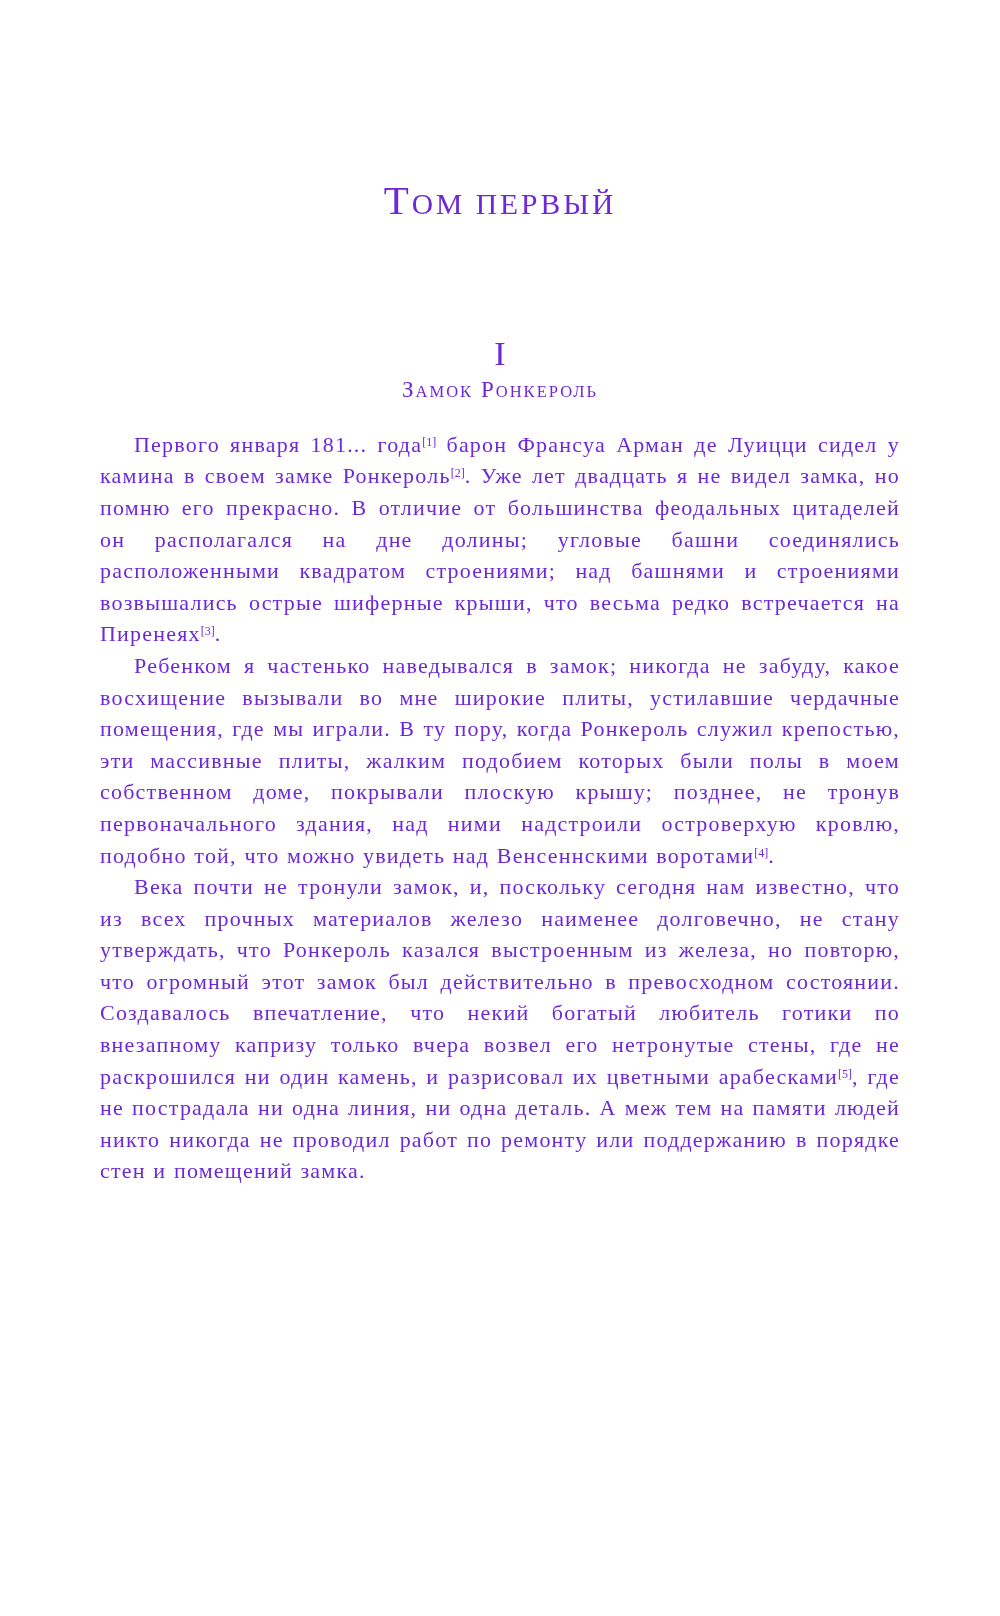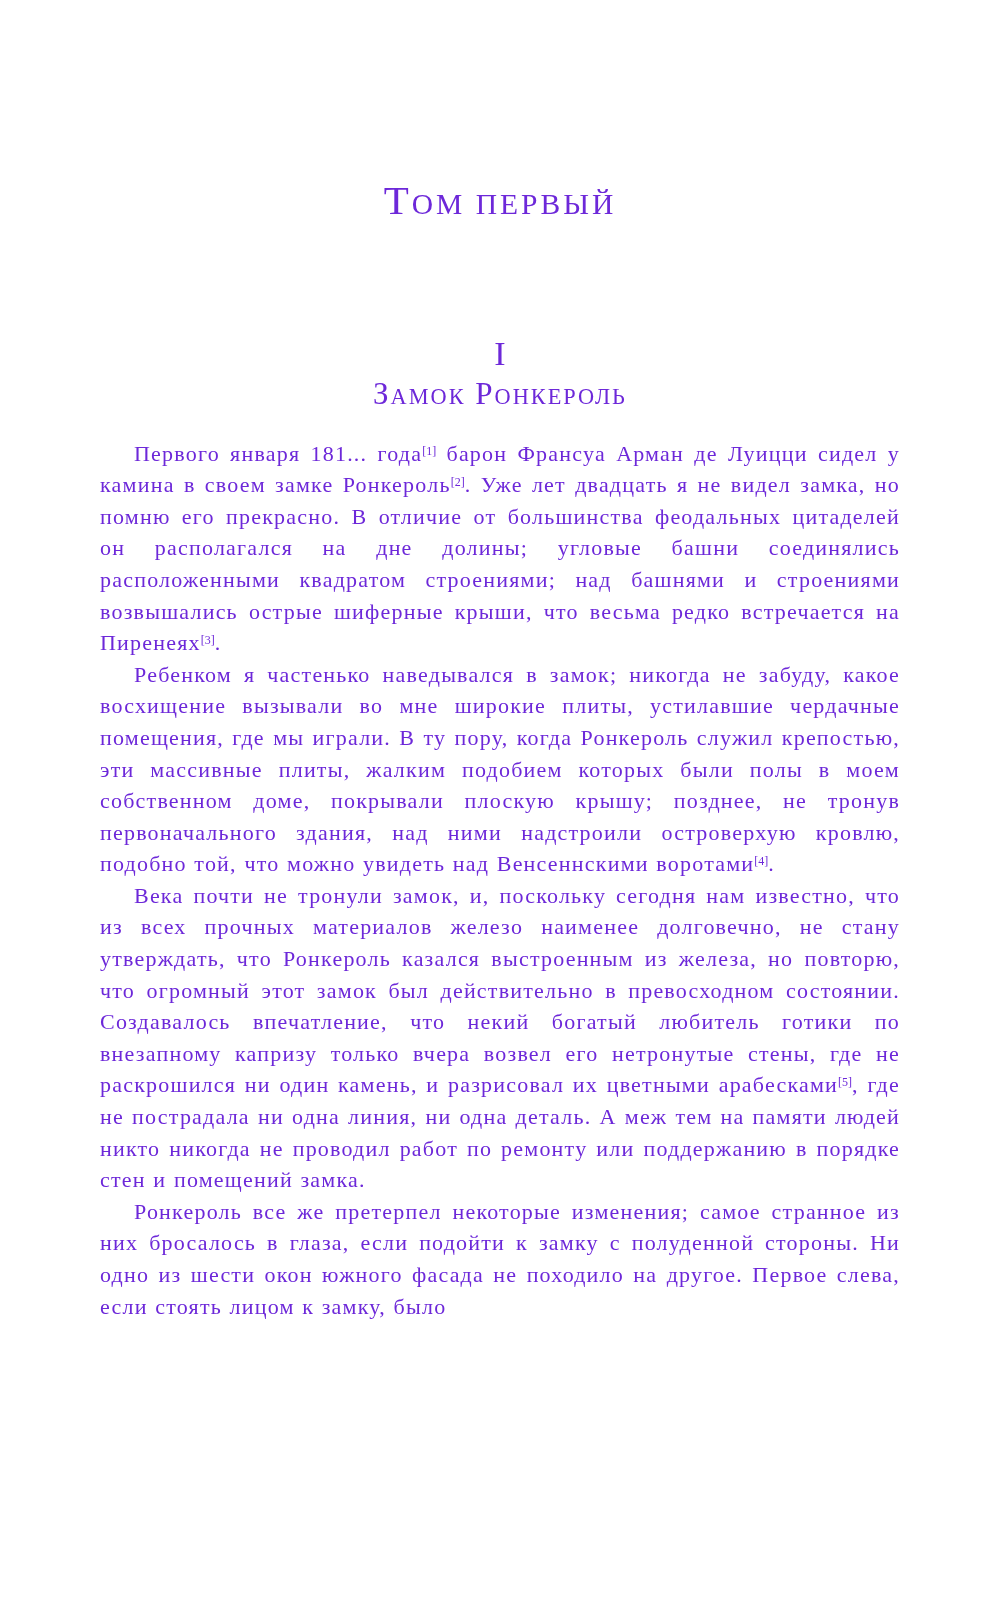--- a/index.html
+++ b/index.html
@@ -28,21 +28,21 @@
   .chapter-number {
     margin-top: 112px;
     text-align: center;
     font-size: 34px;
     line-height: 1.1;
   }
   .chapter-title {
     margin-top: 5px;
     text-align: center;
     font-weight: normal;
-    font-size: 31px;
+    font-size: 23px;
     line-height: 1.1;
     letter-spacing: 2px;
   }
   .chapter-title .word { white-space: nowrap; }
   .body-text {
     margin-top: 26px;
     font-size: 22px;
     line-height: 31.6px;
     letter-spacing: 0.055em;
     word-spacing: 0.04em;
@@ -72,17 +72,16 @@
 
   <section class="body-text">
 
     <p class="para"><span>Первого января 181... года</span><sup class="fn">[1]</sup><span> барон Франсуа Арман де Луицци сидел у камина в своем замке Ронкероль</span><sup class="fn">[2]</sup><span>. Уже лет двадцать я не видел замка, но помню его прекрасно. В отличие от большинства феодальных цитаделей он располагался на дне долины; угловые башни соединялись расположенными квадратом строениями; над башнями и строениями возвышались острые шиферные крыши, что весьма редко встречается на Пиренеях</span><sup class="fn">[3]</sup><span>.</span></p>
 
 
     <p class="para"><span>Ребенком я частенько наведывался в замок; никогда не забуду, какое восхищение вызывали во мне широкие плиты, устилавшие чердачные помещения, где мы играли. В ту пору, когда Ронке­роль служил крепостью, эти массивные плиты, жалким подобием которых были полы в моем собственном доме, покрывали пло­скую крышу; позднее, не тронув первоначального здания, над ними надстроили островерхую кровлю, подобно той, что можно увидеть над Венсеннскими воротами</span><sup class="fn">[4]</sup><span>.</span></p>
 
     <p class="para"><span>Века почти не тронули замок, и, поскольку сегодня нам из­вестно, что из всех прочных материалов железо наименее долго­вечно, не стану утверждать, что Ронкероль казался выстроенным из железа, но повторю, что огромный этот замок был действи­тельно в превосходном состоянии. Создавалось впечатление, что некий богатый любитель готики по внезапному капризу только вчера возвел его нетронутые стены, где не раскрошился ни один камень, и разрисовал их цветными арабесками</span><sup class="fn">[5]</sup><span>, где не постра­дала ни одна линия, ни одна деталь. А меж тем на памяти людей никто никогда не проводил работ по ремонту или поддержанию в порядке стен и помещений замка.</span></p>
 
-    <p class="para"><span>Ронкероль все же претерпел некоторые изменения; самое странное из них бросалось в глаза, если подойти к замку с полу­денной стороны. Ни одно из шести окон южного фасада не похо­дило на другое. Первое слева, если стоять лицом к замку, было</span></p>
 
   </section>
 
 </main>
 
 </body></html>

